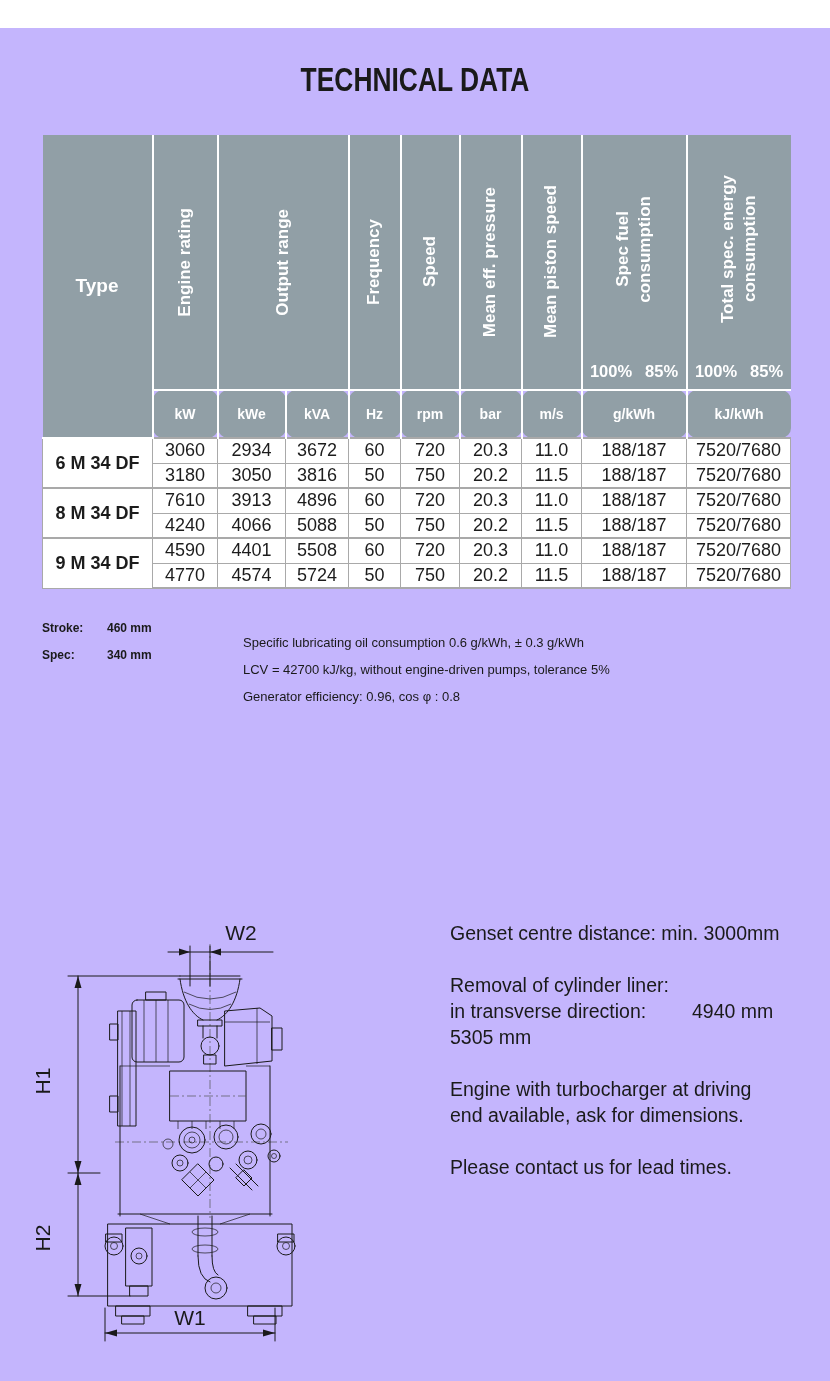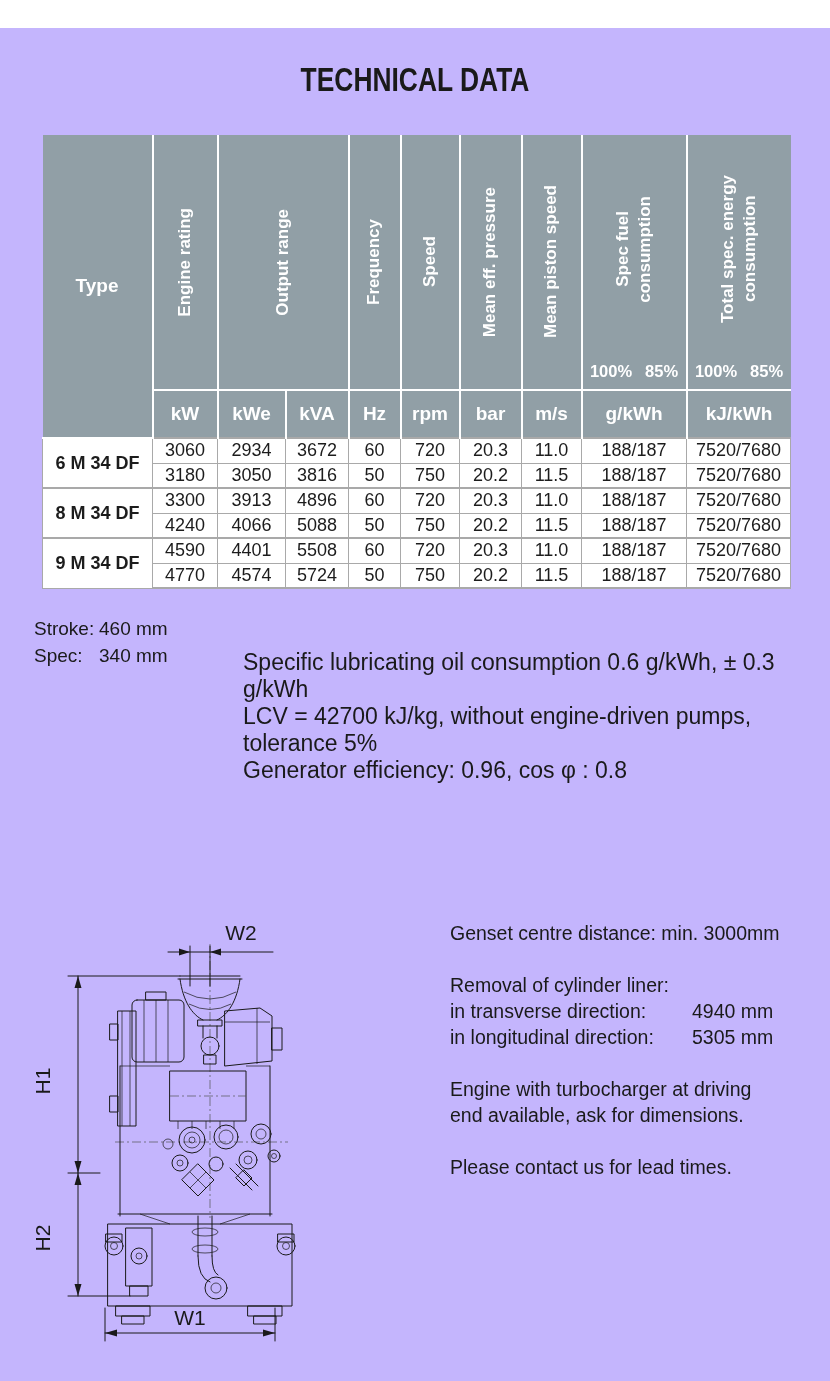--- a/index.html
+++ b/index.html
@@ -16,40 +16,40 @@
   
   table.tech { position:absolute; left:42px; top:107px; width:748px;
     border-collapse:collapse; table-layout:fixed; }
   table.tech th { background:#919fa6; color:#fff; font-weight:bold; padding:0;
     border:2px solid #fff; vertical-align:middle; }
   thead tr.tall { height:255px; }
   thead tr.units { height:48px; }
   thead tr.tall th { border-top:none; }
   thead th:first-child { border-left:none; }
   thead th:last-child { border-right:none; }
-  thead tr.units th { border-bottom:none; font-size:19px; }
+  thead tr.units th { border-bottom:none; font-size:14px;border-radius:10px; }
   th.type-cell { border-bottom:none; border-left:none; font-size:19px;text-align:center; }
 
   .stack { display:flex; flex-direction:column; align-items:center; height:251px; width:100%; }
   .vwrap { flex:1; display:flex; align-items:center; justify-content:center; }
   .vtext { writing-mode:vertical-rl; transform:rotate(180deg); font-size:17px;
     line-height:1.3; text-align:center; white-space:nowrap; }
   .loads { display:flex; gap:13px; justify-content:space-between; font-size:16.5px; padding-bottom:7px; }
 
   tbody tr { height:25px; }
   table.tech td { border:1px solid #a9a9a9; background:#fff; text-align:center;
     font-size:18px; padding:0; color:#1c1c1c; }
   tbody tr.grp-start td { border-top:2px solid #a9a9a9; }
   tbody tr:last-child td { border-bottom:2px solid #a9a9a9; }
   td.type { font-weight:bold; font-size:19px; }
 
   
-  .notes-left { position:absolute; left:34px; top:587px; font-size:19px; line-height:27px; }
+  .notes-left { position:absolute; left:42px; top:587px; font-size:12px; line-height:27px;font-weight:bold; }
   .notes-left .nrow { display:grid; grid-template-columns:65px auto; }
-  .notes-right { position:absolute; left:243px; top:621px; font-size:23px; line-height:27px; width:540px; }
+  .notes-right { position:absolute; left:243px; top:601px; font-size:13px; line-height:27px; width:540px; }
 
   
   .drawing { position:absolute; left:20px; top:888px; width:380px; height:455px; }
   .drawing svg text { font-family:"Liberation Sans", sans-serif; font-size:21px; fill:#1a1a1a; }
   .drawing svg .ln { stroke:#1a1a1a; stroke-width:1; fill:none; stroke-linejoin:round; stroke-linecap:round; }
   .drawing svg .thin { stroke:#1a1a1a; stroke-width:0.7; fill:none; }
   .drawing svg .cl { stroke:#555; stroke-width:0.7; fill:none; stroke-dasharray:9 3 2 3; }
   .drawing svg .fillb { fill:#1a1a1a; stroke:none; }
 
   
@@ -186,21 +186,21 @@
         <td>3816</td>
         <td>50</td>
         <td>750</td>
         <td>20.2</td>
         <td>11.5</td>
         <td>188/187</td>
         <td>7520/7680</td>
       </tr>
       <tr class="grp-start">
         <td class="type" rowspan="2">8 M 34 DF</td>
-        <td>3300</td>
+        <td>7610</td>
         <td>3913</td>
         <td>4896</td>
         <td>60</td>
         <td>720</td>
         <td>20.3</td>
         <td>11.0</td>
         <td>188/187</td>
         <td>7520/7680</td>
       </tr>
       <tr>
@@ -384,21 +384,20 @@
 
   <div class="info">
     <div>Genset centre distance: min. 3000mm</div>
     <div class="gap"></div>
     <div>Removal of cylinder liner:</div>
     <div class="lrow">
       <span>in transverse direction:</span>
       <span>4940 mm</span>
     </div>
     <div class="lrow">
-      <span>in longitudinal direction:</span>
       <span>5305 mm</span>
     </div>
     <div class="gap"></div>
     <div>Engine with turbocharger at driving</div>
     <div>end available, ask for dimensions.</div>
     <div class="gap"></div>
     <div>Please contact us for lead times.</div>
   </div>
 
 </div>

